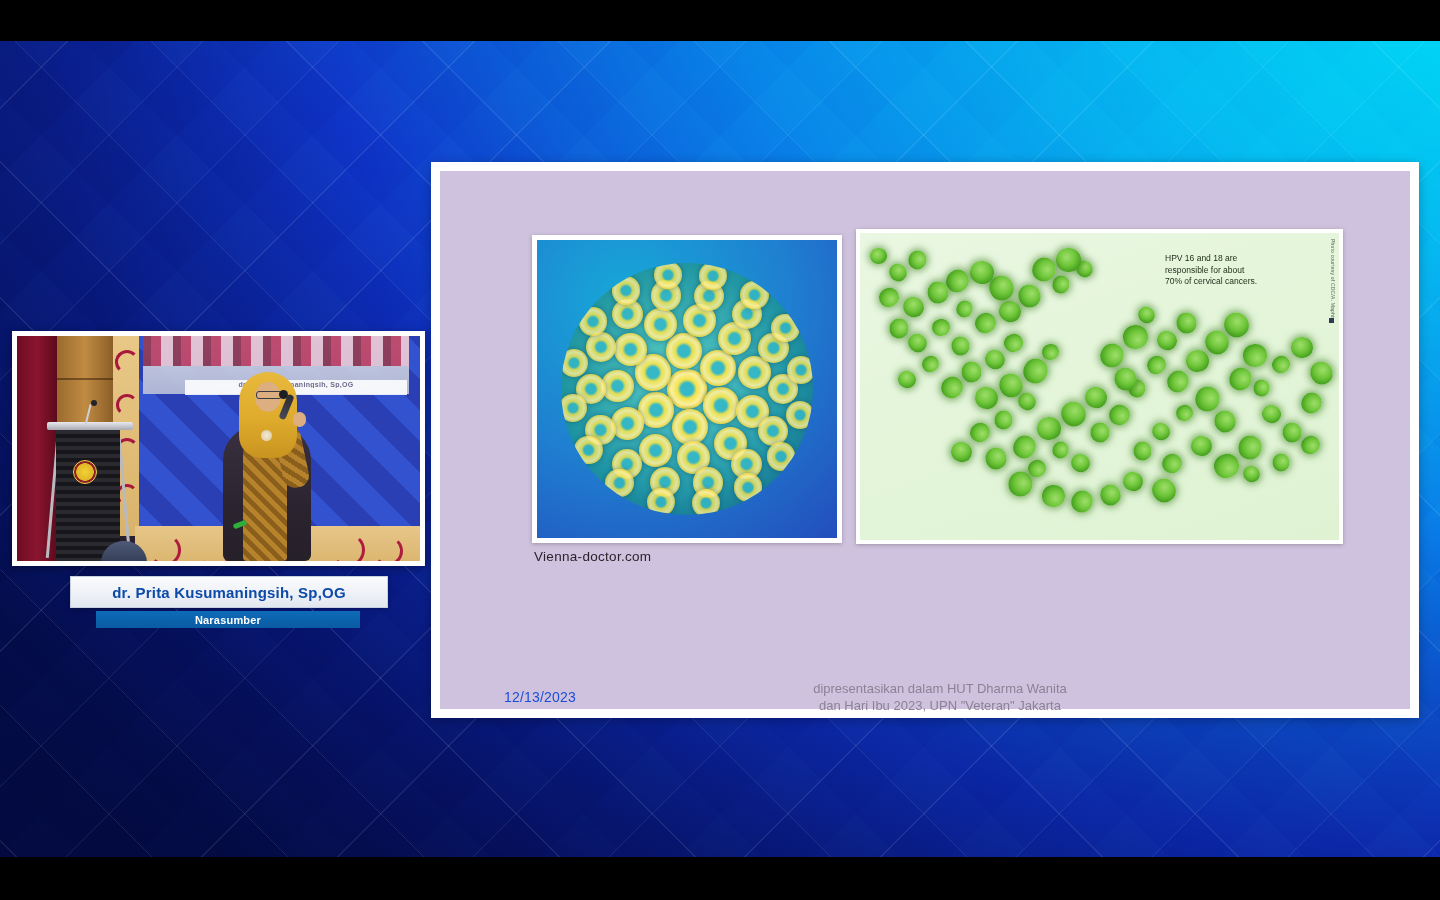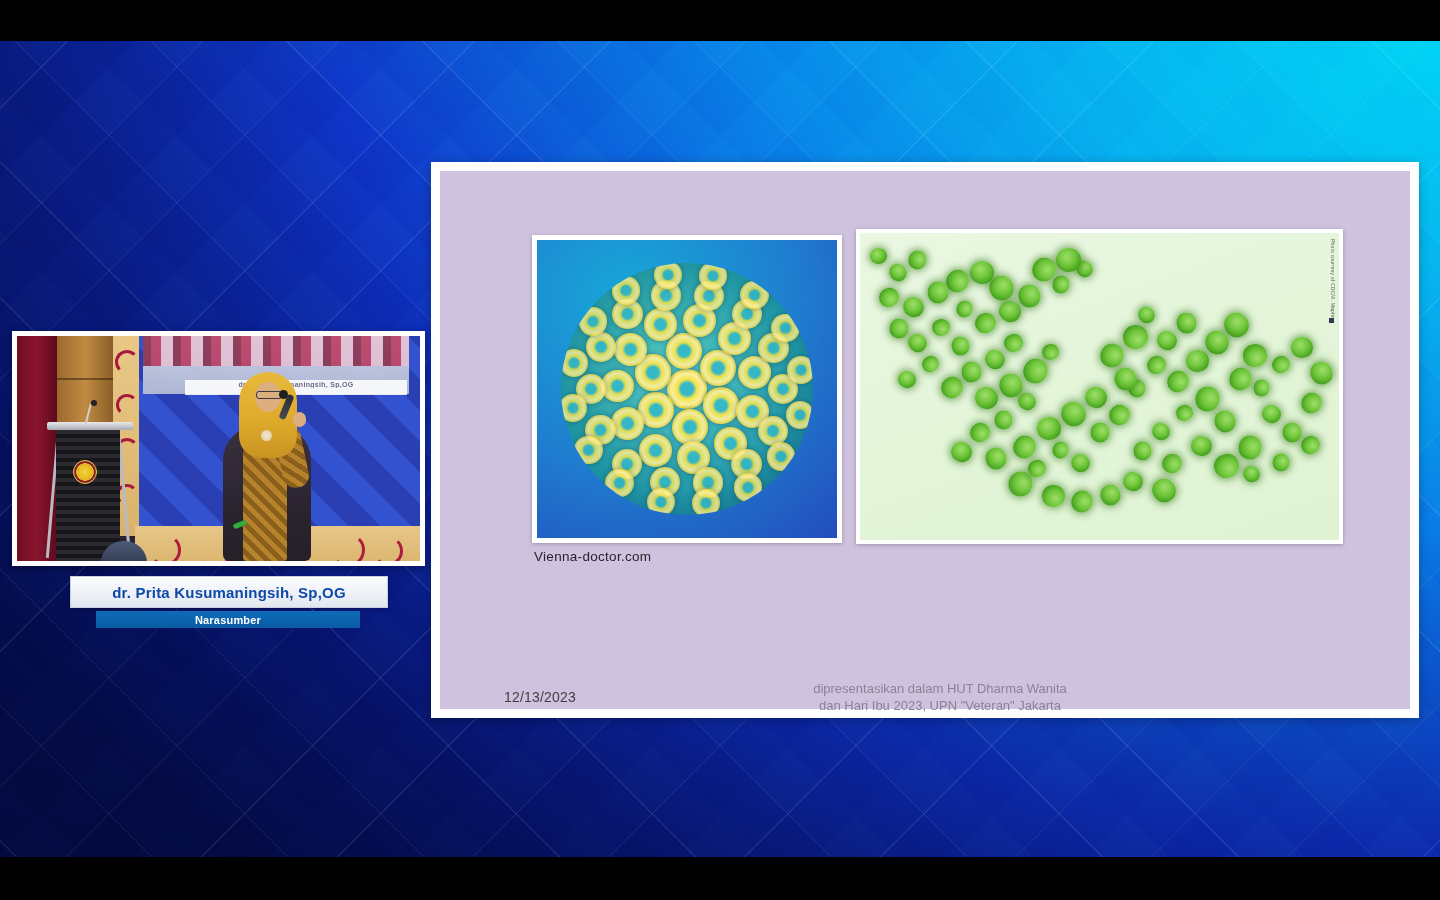--- a/index.html
+++ b/index.html
@@ -66,21 +66,21 @@
      font-size:8.5px;line-height:1.38;font-family:"Liberation Sans",sans-serif;}
   #em-credit{position:absolute;right:3px;top:6px;width:12px;height:95px;
      writing-mode:vertical-rl;font-size:5px;color:#5a6652;letter-spacing:.2px;white-space:nowrap;overflow:hidden;}
 
   #left-caption{position:absolute;left:94px;top:378px;font-size:13.5px;color:#27242c;
      font-family:"Liberation Sans",sans-serif;letter-spacing:.3px;}
 
   #slide-title{position:absolute;left:0;top:415px;width:970px;text-align:center;
      font-size:35px;font-weight:700;color:#0b0b0b;letter-spacing:.5px;word-spacing:12px;}
 
-  #slide-date{position:absolute;left:64px;top:518px;font-size:14px;color:#404040;letter-spacing:.2px;}
+  #slide-date{position:absolute;left:64px;top:518px;font-size:14px;color:#1d4ed8;letter-spacing:.2px;}
   #slide-footer{position:absolute;left:290px;top:510px;width:420px;text-align:center;
      font-size:13px;line-height:1.28;color:#8b8296;}
 
   
   #cam-panel{position:absolute;left:12px;top:331px;width:413px;height:235px;background:#fff;z-index:25;
      box-shadow:0 2px 8px rgba(0,0,0,.35);}
   #cam{position:absolute;left:5px;top:5px;right:5px;bottom:5px;overflow:hidden;background:#2a2030;}
   .cam-layer{position:absolute;}
   #stage-backdrop{left:118px;top:0;right:0;bottom:0;
      background:repeating-linear-gradient(45deg,#2a3fb4 0 22px,#3352cf 22px 44px),
@@ -300,20 +300,25 @@
             <div class="virion" style="width: 17px; height: 16px; left: 95.8px; top: 67.54px; transform: rotate(117deg);"></div>
             <div class="virion" style="width: 25px; height: 24px; left: 129.33px; top: 42.98px; transform: rotate(64deg);"></div>
             <div class="virion" style="width: 24px; height: 23px; left: 110.17px; top: 27.63px; transform: rotate(11deg);"></div>
             <div class="virion" style="width: 23px; height: 22px; left: 86.22px; top: 36.84px; transform: rotate(138deg);"></div>
             <div class="virion" style="width: 22px; height: 21px; left: 67.06px; top: 49.12px; transform: rotate(85deg);"></div>
             <div class="virion" style="width: 21px; height: 20px; left: 43.11px; top: 64.47px; transform: rotate(32deg);"></div>
             <div class="virion" style="width: 20px; height: 19px; left: 19.16px; top: 55.26px; transform: rotate(159deg);"></div>
             <div class="virion" style="width: 19px; height: 18px; left: 47.9px; top: 18.42px; transform: rotate(106deg);"></div>
             <div class="virion" style="width: 18px; height: 17px; left: 28.74px; top: 30.7px; transform: rotate(53deg);"></div>
             <div class="virion" style="width: 17px; height: 16px; left: 9.58px; top: 15.35px; transform: rotate(0deg);"></div>
+          <div id="em-caption">
+            <div>HPV 16 and 18 are</div>
+            <div>responsible for about</div>
+            <div>70% of cervical cancers.</div>
+          </div>
           <div id="em-credit">Photo courtesy of CDC/A. Maphis</div>
         </div>
       </div>
 
 
       <div id="slide-date">12/13/2023</div>
 
       <div id="slide-footer">
         <div>dipresentasikan dalam HUT Dharma Wanita</div>
         <div>dan Hari Ibu 2023, UPN "Veteran" Jakarta</div>

